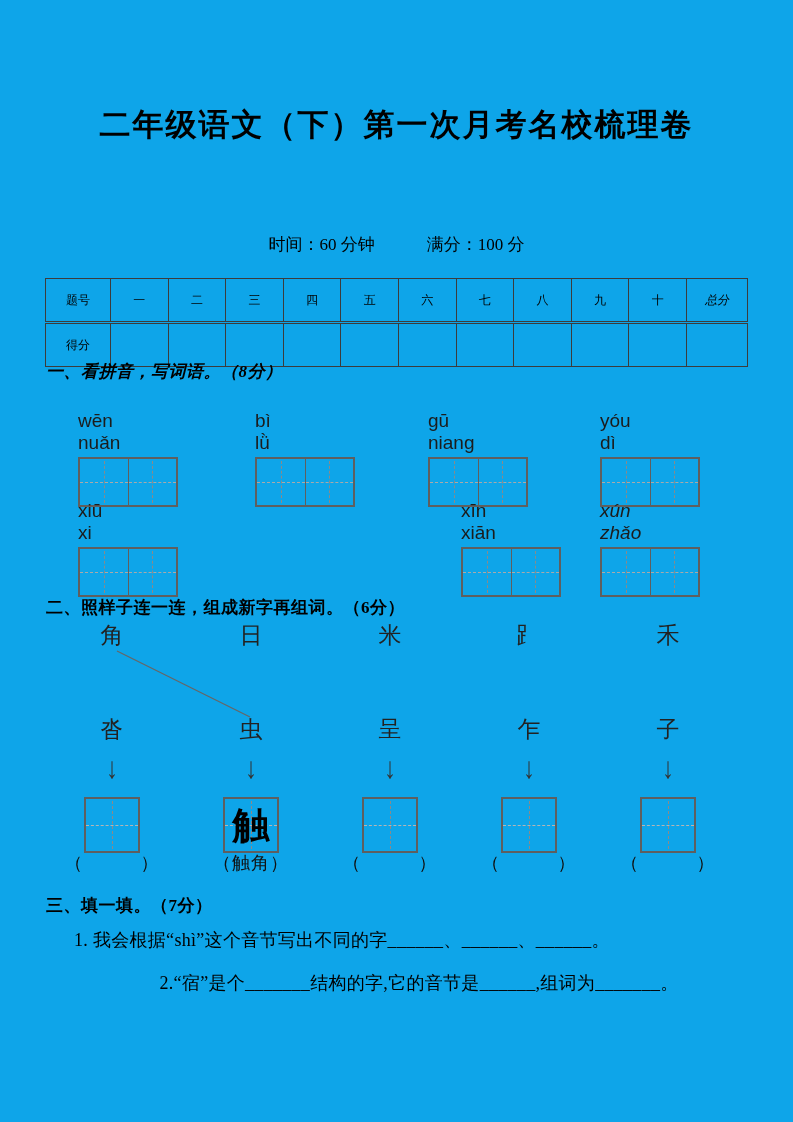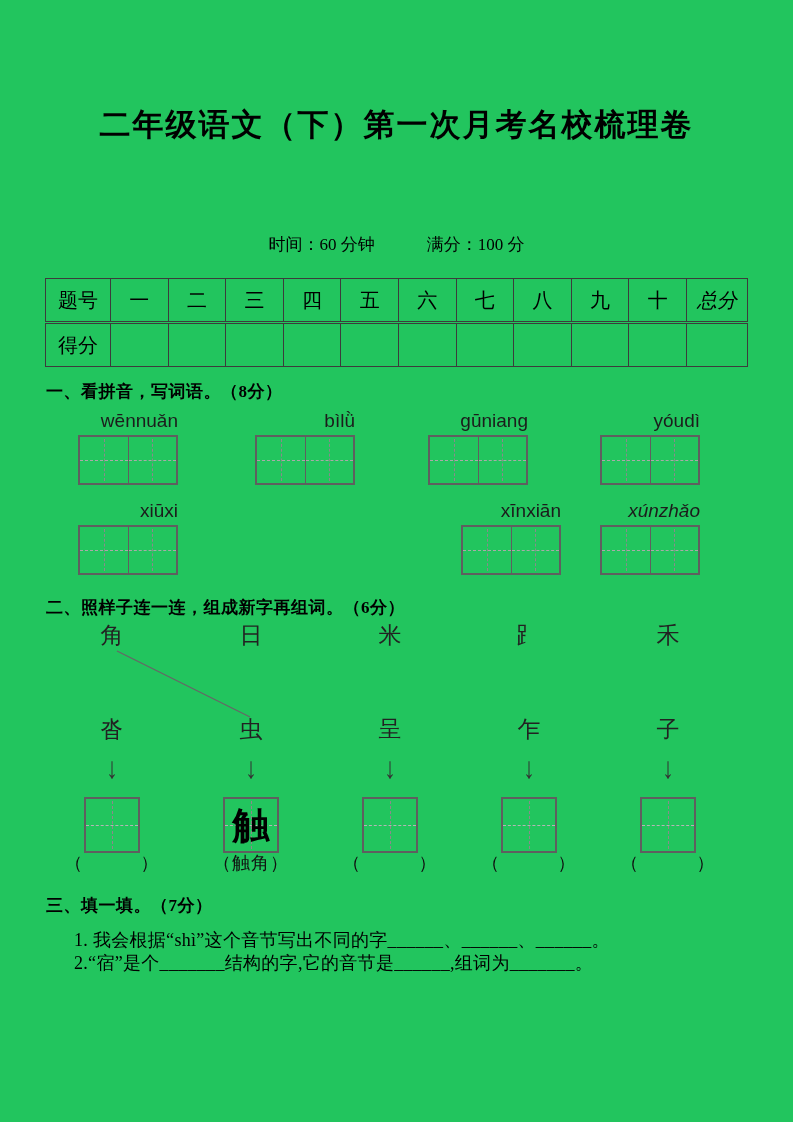--- a/index.html
+++ b/index.html
@@ -1,52 +1,52 @@
 <!DOCTYPE html>
 <html><head>
 <meta charset="utf-8">
 <style>
   html,body{margin:0;padding:0;background:#ffffff;}
   .page{
-    position:relative;width:793px;height:1122px;background:#22c55e;overflow:hidden;
+    position:relative;width:793px;height:1122px;background:#0ea5e9;overflow:hidden;
     font-family:"Liberation Serif","DejaVu Serif",serif;color:#111;
   }
   .title{
     position:absolute;top:104px;left:0;width:100%;text-align:center;
     font-family:"Liberation Sans","DejaVu Sans",sans-serif;
     font-size:31px;font-weight:700;letter-spacing:2px;color:#000;
   }
   .meta{
     position:absolute;top:233px;left:0;width:100%;
     display:flex;justify-content:center;gap:52px;
     font-size:17px;color:#000;
   }
   
   .score-table{
     position:absolute;top:278px;left:45px;width:703px;
     border-collapse:collapse;table-layout:fixed;
   }
   .score-table td{
     border:1.6px solid #3c3c3c;height:42px;text-align:center;
-    font-size:20px;padding:0;color:#000;
+    font-size:12px;padding:0;color:#000;
   }
   .score-table tr:first-child td{border-bottom:3px double #3c3c3c;}
   .score-table td.first{width:64px;}
   .score-table td.last{width:60px;font-style:italic;}
   
   .sec-head{
     position:absolute;left:46px;font-size:17px;font-weight:700;color:#000;
     letter-spacing:.5px;
   }
   
   .pgroup{position:absolute;width:100px;}
   .plabel{
-    display:flex;justify-content:flex-end;margin-bottom:3px;
+    display:flex;justify-content:center;margin-bottom:3px;
     font-family:"Liberation Sans","DejaVu Sans",sans-serif;
-    font-size:19px;color:#1c1c1c;
+    font-size:19px;color:#1c1c1c;flex-direction:column;
   }
   .pboxes{display:flex;border:2px solid #5f5f5f;}
   .pcell{position:relative;width:50px;height:46px;}
   .pcell + .pcell{border-left:1.6px solid #5f5f5f;}
   .pcell::before{
     content:"";position:absolute;left:50%;top:2px;bottom:2px;
     border-left:1px dashed #8a8a8a;
   }
   .pcell::after{
     content:"";position:absolute;top:50%;left:0;right:0;
@@ -122,21 +122,21 @@
       <td></td>
       <td></td>
       <td></td>
       <td></td>
       <td></td>
       <td class="last"></td>
     </tr>
   </tbody>
     </table>
 
-  <div class="sec-head" style="top:380px;">一、看拼音，写词语。（8分）</div>
+  <div class="sec-head" style="top:360px;font-style:italic;">一、看拼音，写词语。（8分）</div>
 
   <div class="pgroup" style="left:78px;top:410px;">
     <div class="plabel">
       <span>wēn</span>
       <span>nuǎn</span>
     </div>
     <div class="pboxes">
       <div class="pcell"></div>
       <div class="pcell"></div>
     </div>
@@ -257,15 +257,15 @@
     <div class="s2col answer">（　　　）</div>
     <div class="s2col answer">（触角）</div>
     <div class="s2col answer">（　　　）</div>
     <div class="s2col answer">（　　　）</div>
     <div class="s2col answer">（　　　）</div>
   </div>
 
   <div class="sec-head" style="top:894px;">三、填一填。（7分）</div>
 
   <div class="s3item" style="top:928px;">1. 我会根据“shì”这个音节写出不同的字______、______、______。</div>
-  <div class="s3item" style="top:951px;">2.“宿”是个_______结构的字,它的音节是______,组词为_______。</div>
+  <div class="s3item" style="top:971px;text-align:center;">2.“宿”是个_______结构的字,它的音节是______,组词为_______。</div>
 
 </div>
 
 </body></html>

